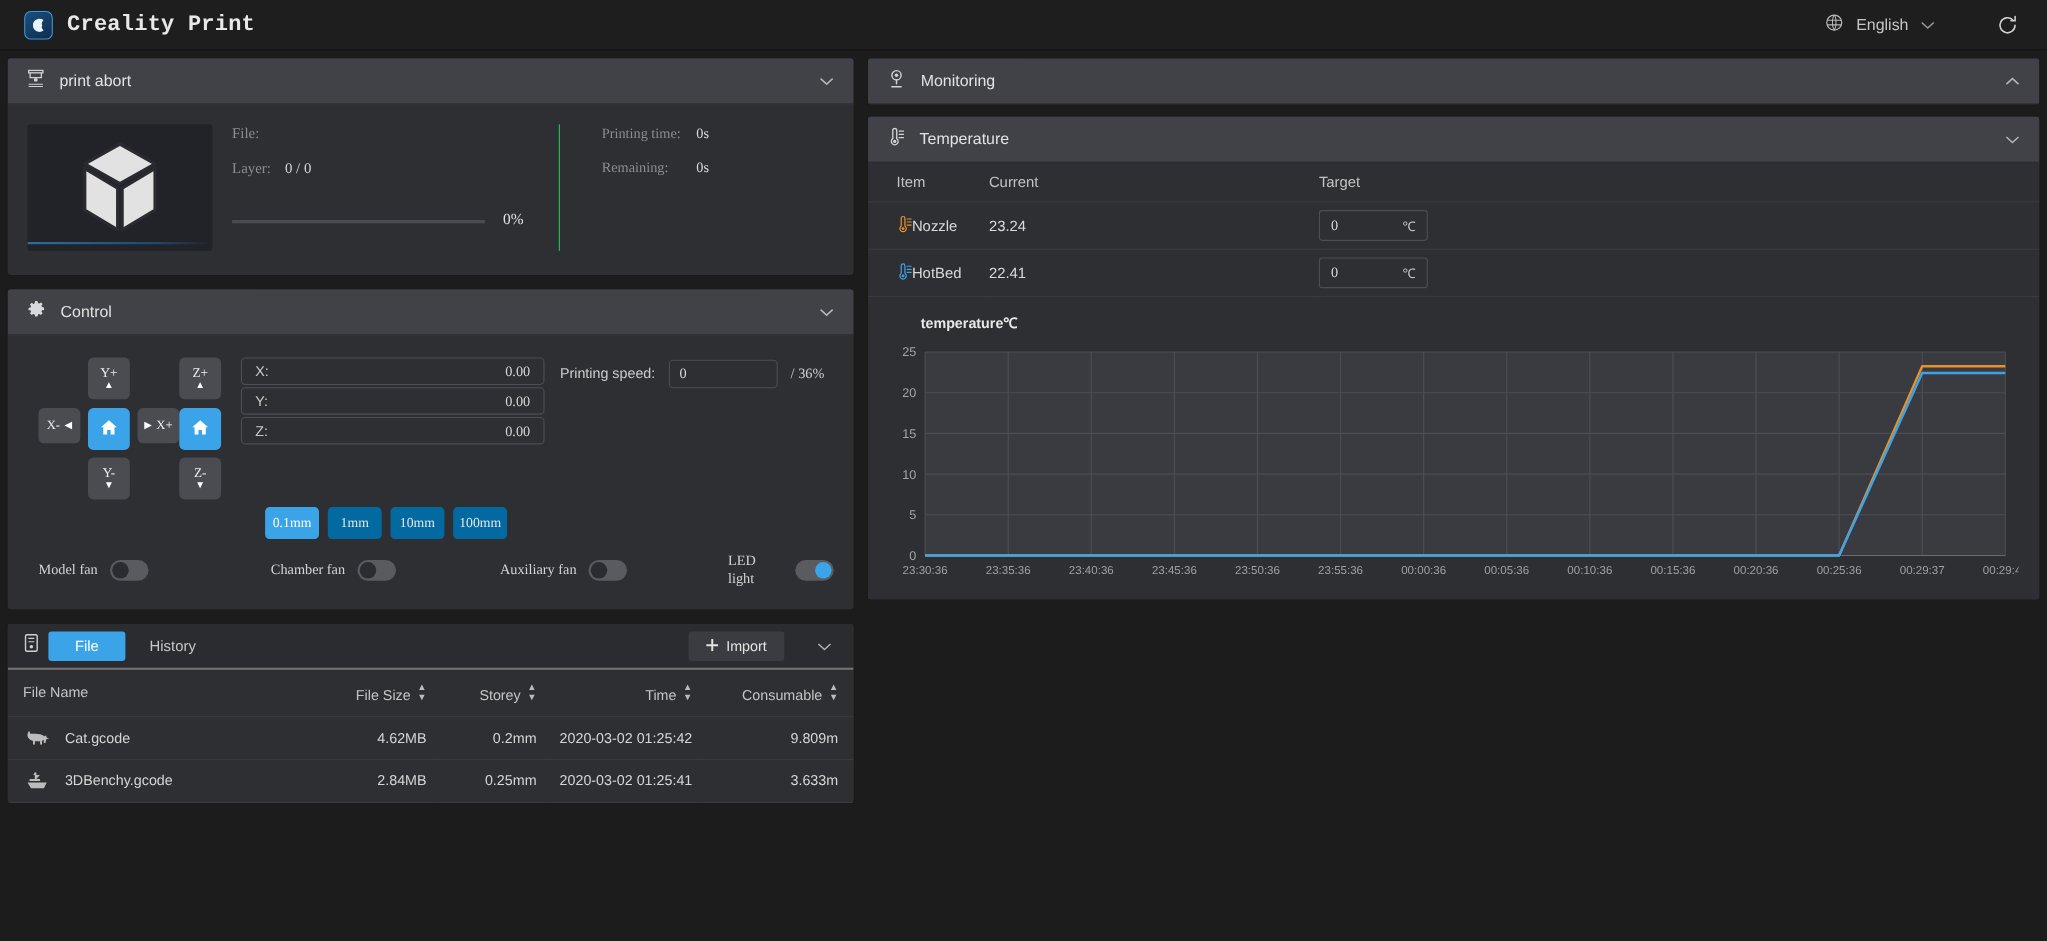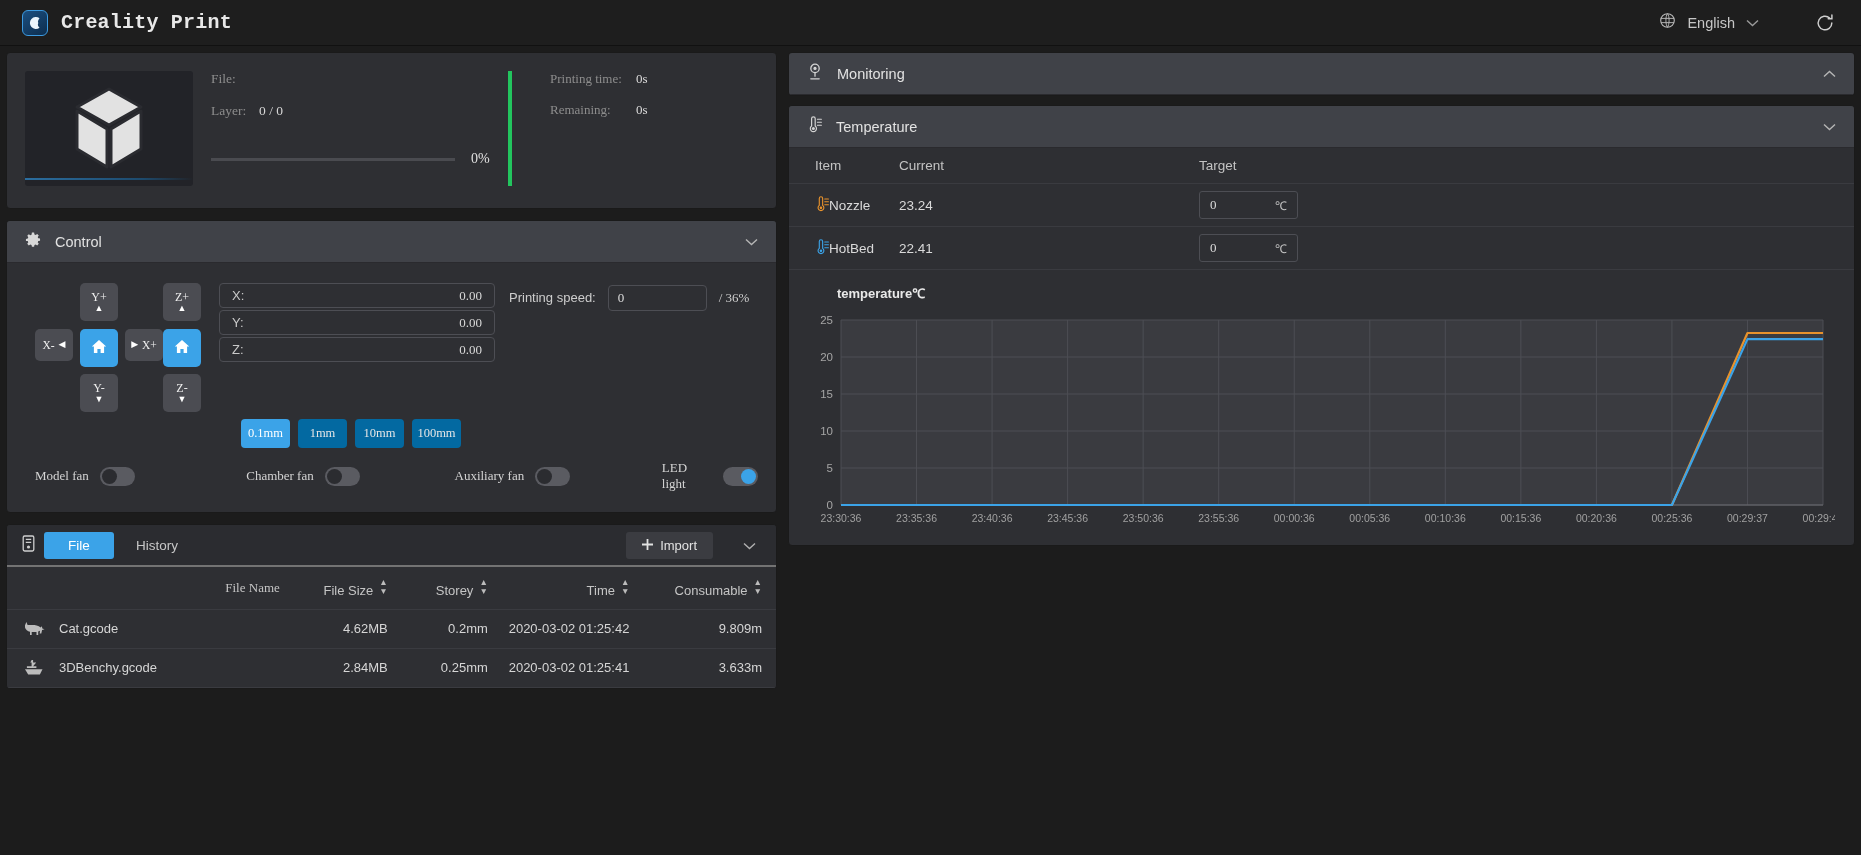--- a/index.html
+++ b/index.html
@@ -75,21 +75,21 @@
   .job-info { flex: 1 1 auto; padding-left: 18px; position: relative; }
   .job-row { display:flex; align-items:baseline; font-family:"Liberation Serif", serif; font-size: 13.5px; margin-bottom: 16px;}
   .job-row .lab { color: #8d8d8d; width: 42px; }
   .job-row .val { color: #d7d7d7; margin-left: 6px; }
   .progress-wrap { display:flex; align-items:center; margin-top: 32px; }
   .progress-bar { flex: 1 1 auto; height: 3px; background: #4a4b50; max-width: 244px; }
   .progress-fill { height: 100%; width: 0%; background:#3ba3e8; }
   .progress-pct { margin-left: 16px; font-family:"Liberation Serif", serif; font-size: 14px; color:#e0e0e0; }
   .job-side {
     width: 250px; flex: 0 0 auto; padding-left: 38px;
-    border-left: 4px solid #22c55e; margin-left: 18px;
+    border-left: 1px solid #22c55e; margin-left: 32px;
   }
   .side-row { display:flex; font-family:"Liberation Serif", serif; font-size: 13px; margin-bottom: 15px; }
   .side-row .lab { color:#8d8d8d; width: 86px; }
   .side-row .val { color:#dcdcdc; }
 
   
   .ctrl-body { padding: 20px 18px 20px 18px; }
   .ctrl-top { display: flex; }
   .jogpad { width: 186px; flex: 0 0 auto; position: relative; height: 124px; }
   .jbtn {
@@ -235,20 +235,36 @@
       </svg>
     </div>
   </div>
 </div>
 
 <div class="body-wrap">
 
   <div class="col-left">
 
     <div class="panel">
+      <div class="panel-head">
+        <span>
+          <svg width="15" height="17" viewBox="0 0 15 17" fill="none" stroke="#d0d0d0" stroke-width="1.2">
+            <rect x="1" y="1" width="13" height="2.2"></rect>
+            <path d="M2.4 3.2v4.4h10.2V3.2"></path>
+            <path d="M1 13.6h13M1 15.6h13" stroke-width="1"></path>
+            <circle cx="7.5" cy="9.6" r="1.8" fill="#d0d0d0" stroke="none"></circle>
+          </svg>
+        </span>
+        <span class="ph-title">print abort</span>
+        <span class="ph-chev">
+          <svg width="13" height="8" viewBox="0 0 13 8" fill="none" stroke="#b5b5b5" stroke-width="1.4">
+              <path d="M1 1.5 6.5 6.5 12 1.5"></path>
+            </svg>
+        </span>
+      </div>
       <div class="job-body">
         <div class="thumb">
           <svg width="76" height="84" viewBox="0 0 76 84">
             <path d="M38 2 70 20 38 38 6 20Z" fill="#e2e2e2" stroke="#2a2b30" stroke-width="3" stroke-linejoin="round"></path>
             <path d="M6 24 36 42v38L6 62Z" fill="#e2e2e2" stroke="#2a2b30" stroke-width="3" stroke-linejoin="round"></path>
             <path d="M70 24 40 42v38l30-18Z" fill="#e2e2e2" stroke="#2a2b30" stroke-width="3" stroke-linejoin="round"></path>
           </svg>
           <div class="underline"></div>
         </div>
 
@@ -425,21 +441,21 @@
           <svg width="13" height="8" viewBox="0 0 13 8" fill="none" stroke="#b0b0b0" stroke-width="1.4">
               <path d="M1 1.5 6.5 6.5 12 1.5"></path>
             </svg>
         </span>
       </div>
 
       <table class="ftable">
         <thead>
           <tr>
             <th class="col-name">
-              <span style="display:inline-block;width:100%;text-align:right;font-family:Liberation Serif, serif;">File Name</span>
+              <span style="display:inline-block;width:100%;text-align:left;">File Name</span>
             </th>
             <th class="col-size">
               <span>File Size</span><span class="sorter">▲<br>▼</span>
             </th>
             <th class="col-storey">
               <span>Storey</span><span class="sorter">▲<br>▼</span>
             </th>
             <th class="col-time">
               <span>Time</span><span class="sorter">▲<br>▼</span>
             </th>

